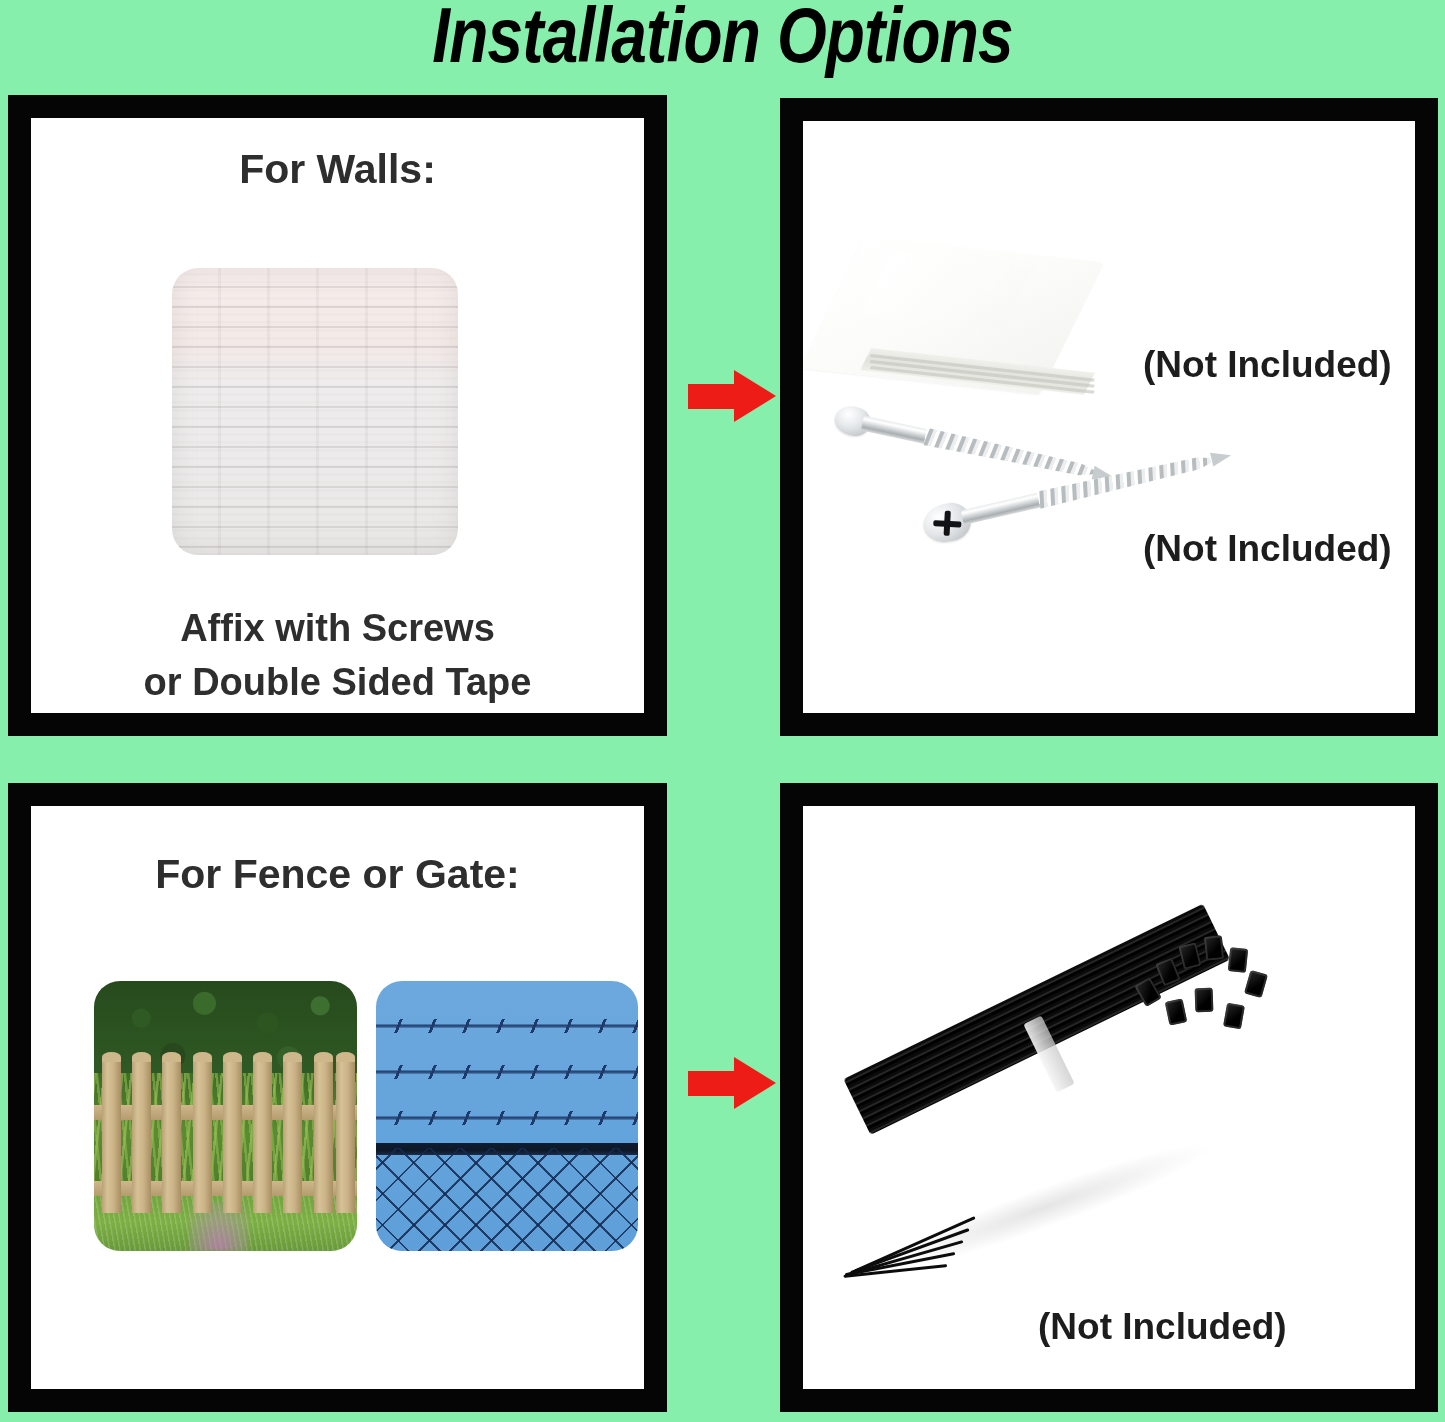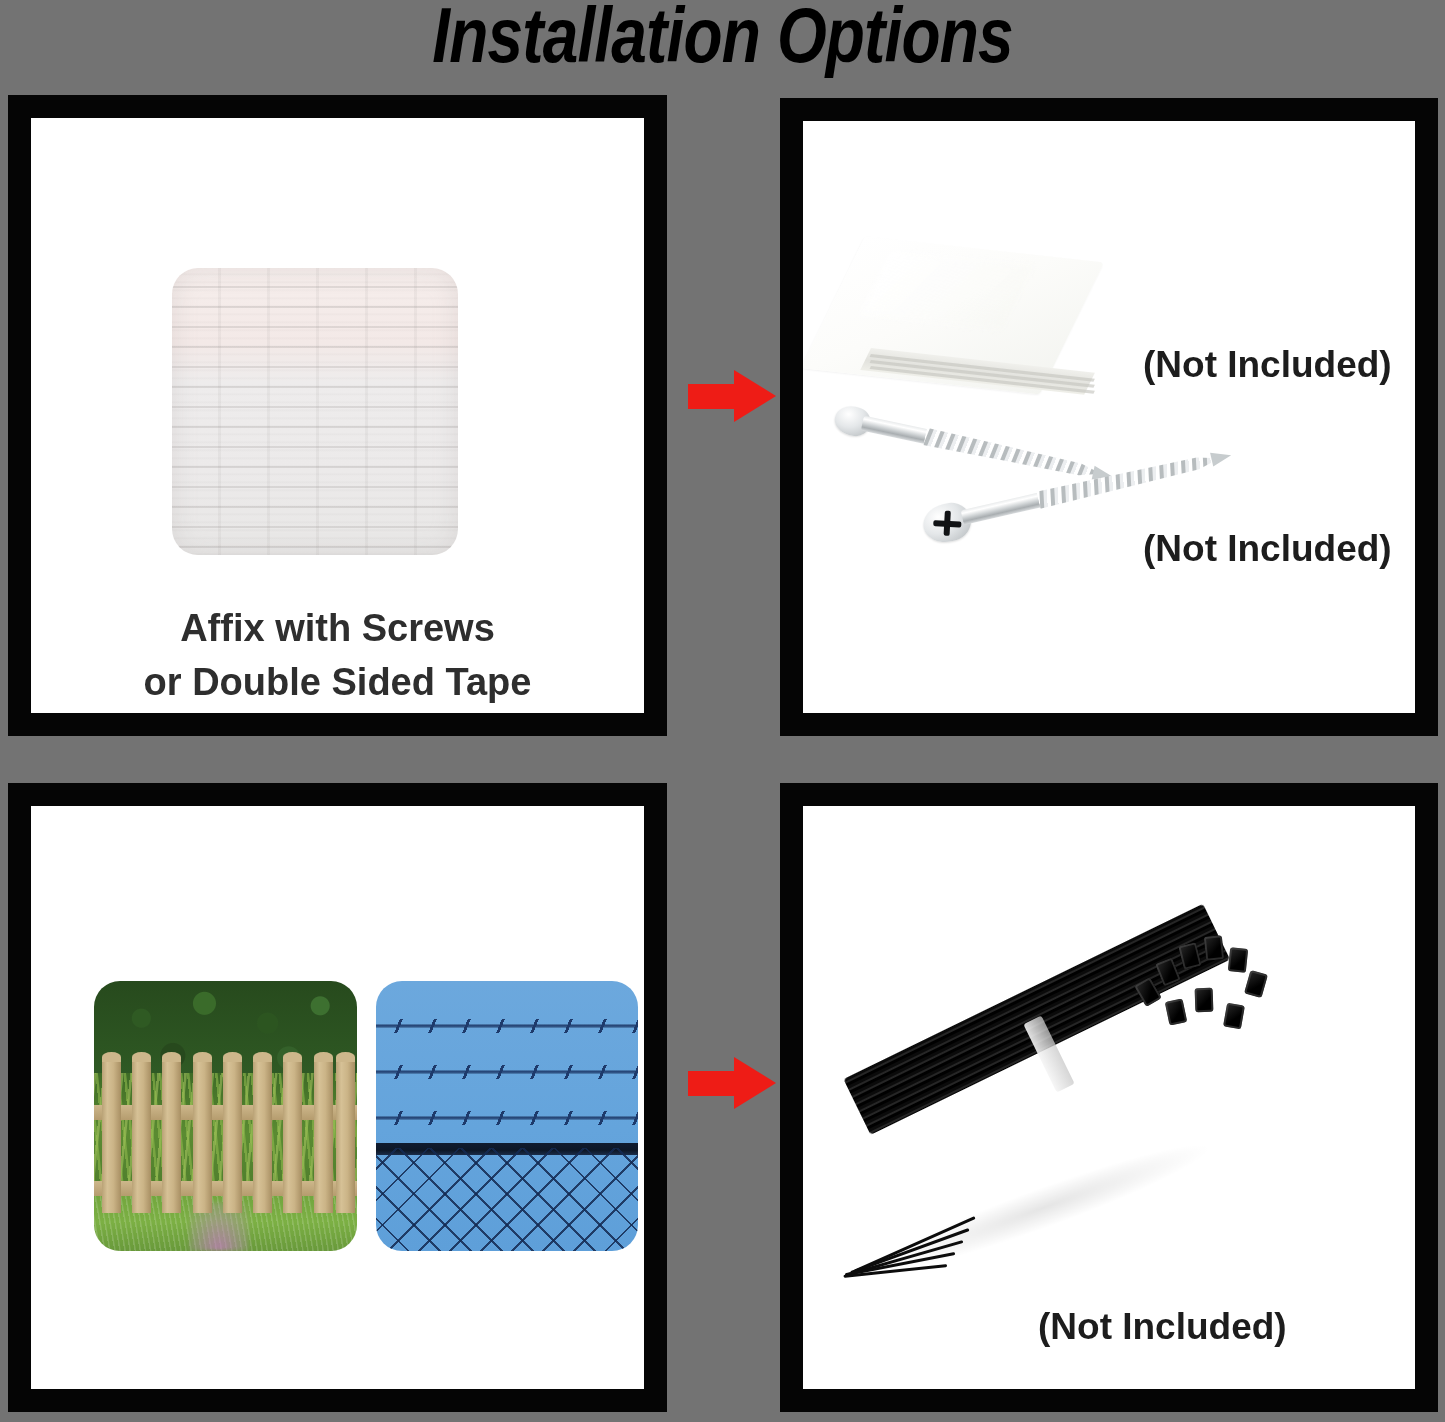--- a/index.html
+++ b/index.html
@@ -8,21 +8,21 @@
     padding: 0;
     background: #ffffff;
   }
   body {
     font-family: "Liberation Sans", "DejaVu Sans", sans-serif;
   }
   #stage {
     position: relative;
     width: 1445px;
     height: 1422px;
-    background: #737373;
+    background: #86efac;
     overflow: hidden;
   }
 
   
   #title {
     position: absolute;
     left: 0;
     top: -4px;
     width: 1445px;
     text-align: center;
@@ -440,20 +440,21 @@
 </style>
 </head>
 <body>
 
 <div id="stage">
 
   <div id="title">Installation Options</div>
 
   <div class="panel" id="panel-walls">
     <div class="panel-inner">
+      <div class="panel-heading" id="walls-heading">For Walls:</div>
 
       <div id="brick-wall"></div>
 
       <div class="caption" id="walls-caption-1">Affix with Screws</div>
       <div class="caption" id="walls-caption-2">or Double Sided Tape</div>
     </div>
   </div>
 
   <div class="red-arrow" id="arrow-top">
     <div class="shaft"></div>
@@ -489,20 +490,21 @@
         <div class="threads"></div>
         <div class="tip"></div>
       </div>
 
       <div class="not-included" id="ni-screws">(Not Included)</div>
     </div>
   </div>
 
   <div class="panel" id="panel-fence">
     <div class="panel-inner">
+      <div class="panel-heading" id="fence-heading">For Fence or Gate:</div>
 
       <div class="photo" id="photo-picket">
         <div class="sky-hedge"></div>
         <div class="grass-tall"></div>
         <div class="lawn"></div>
         <div class="path"></div>
         <div class="rail" style="top:46%"></div>
         <div class="rail" style="top:74%"></div>
         <div class="picket" style="left:3%"></div>
         <div class="picket" style="left:14.5%"></div>

